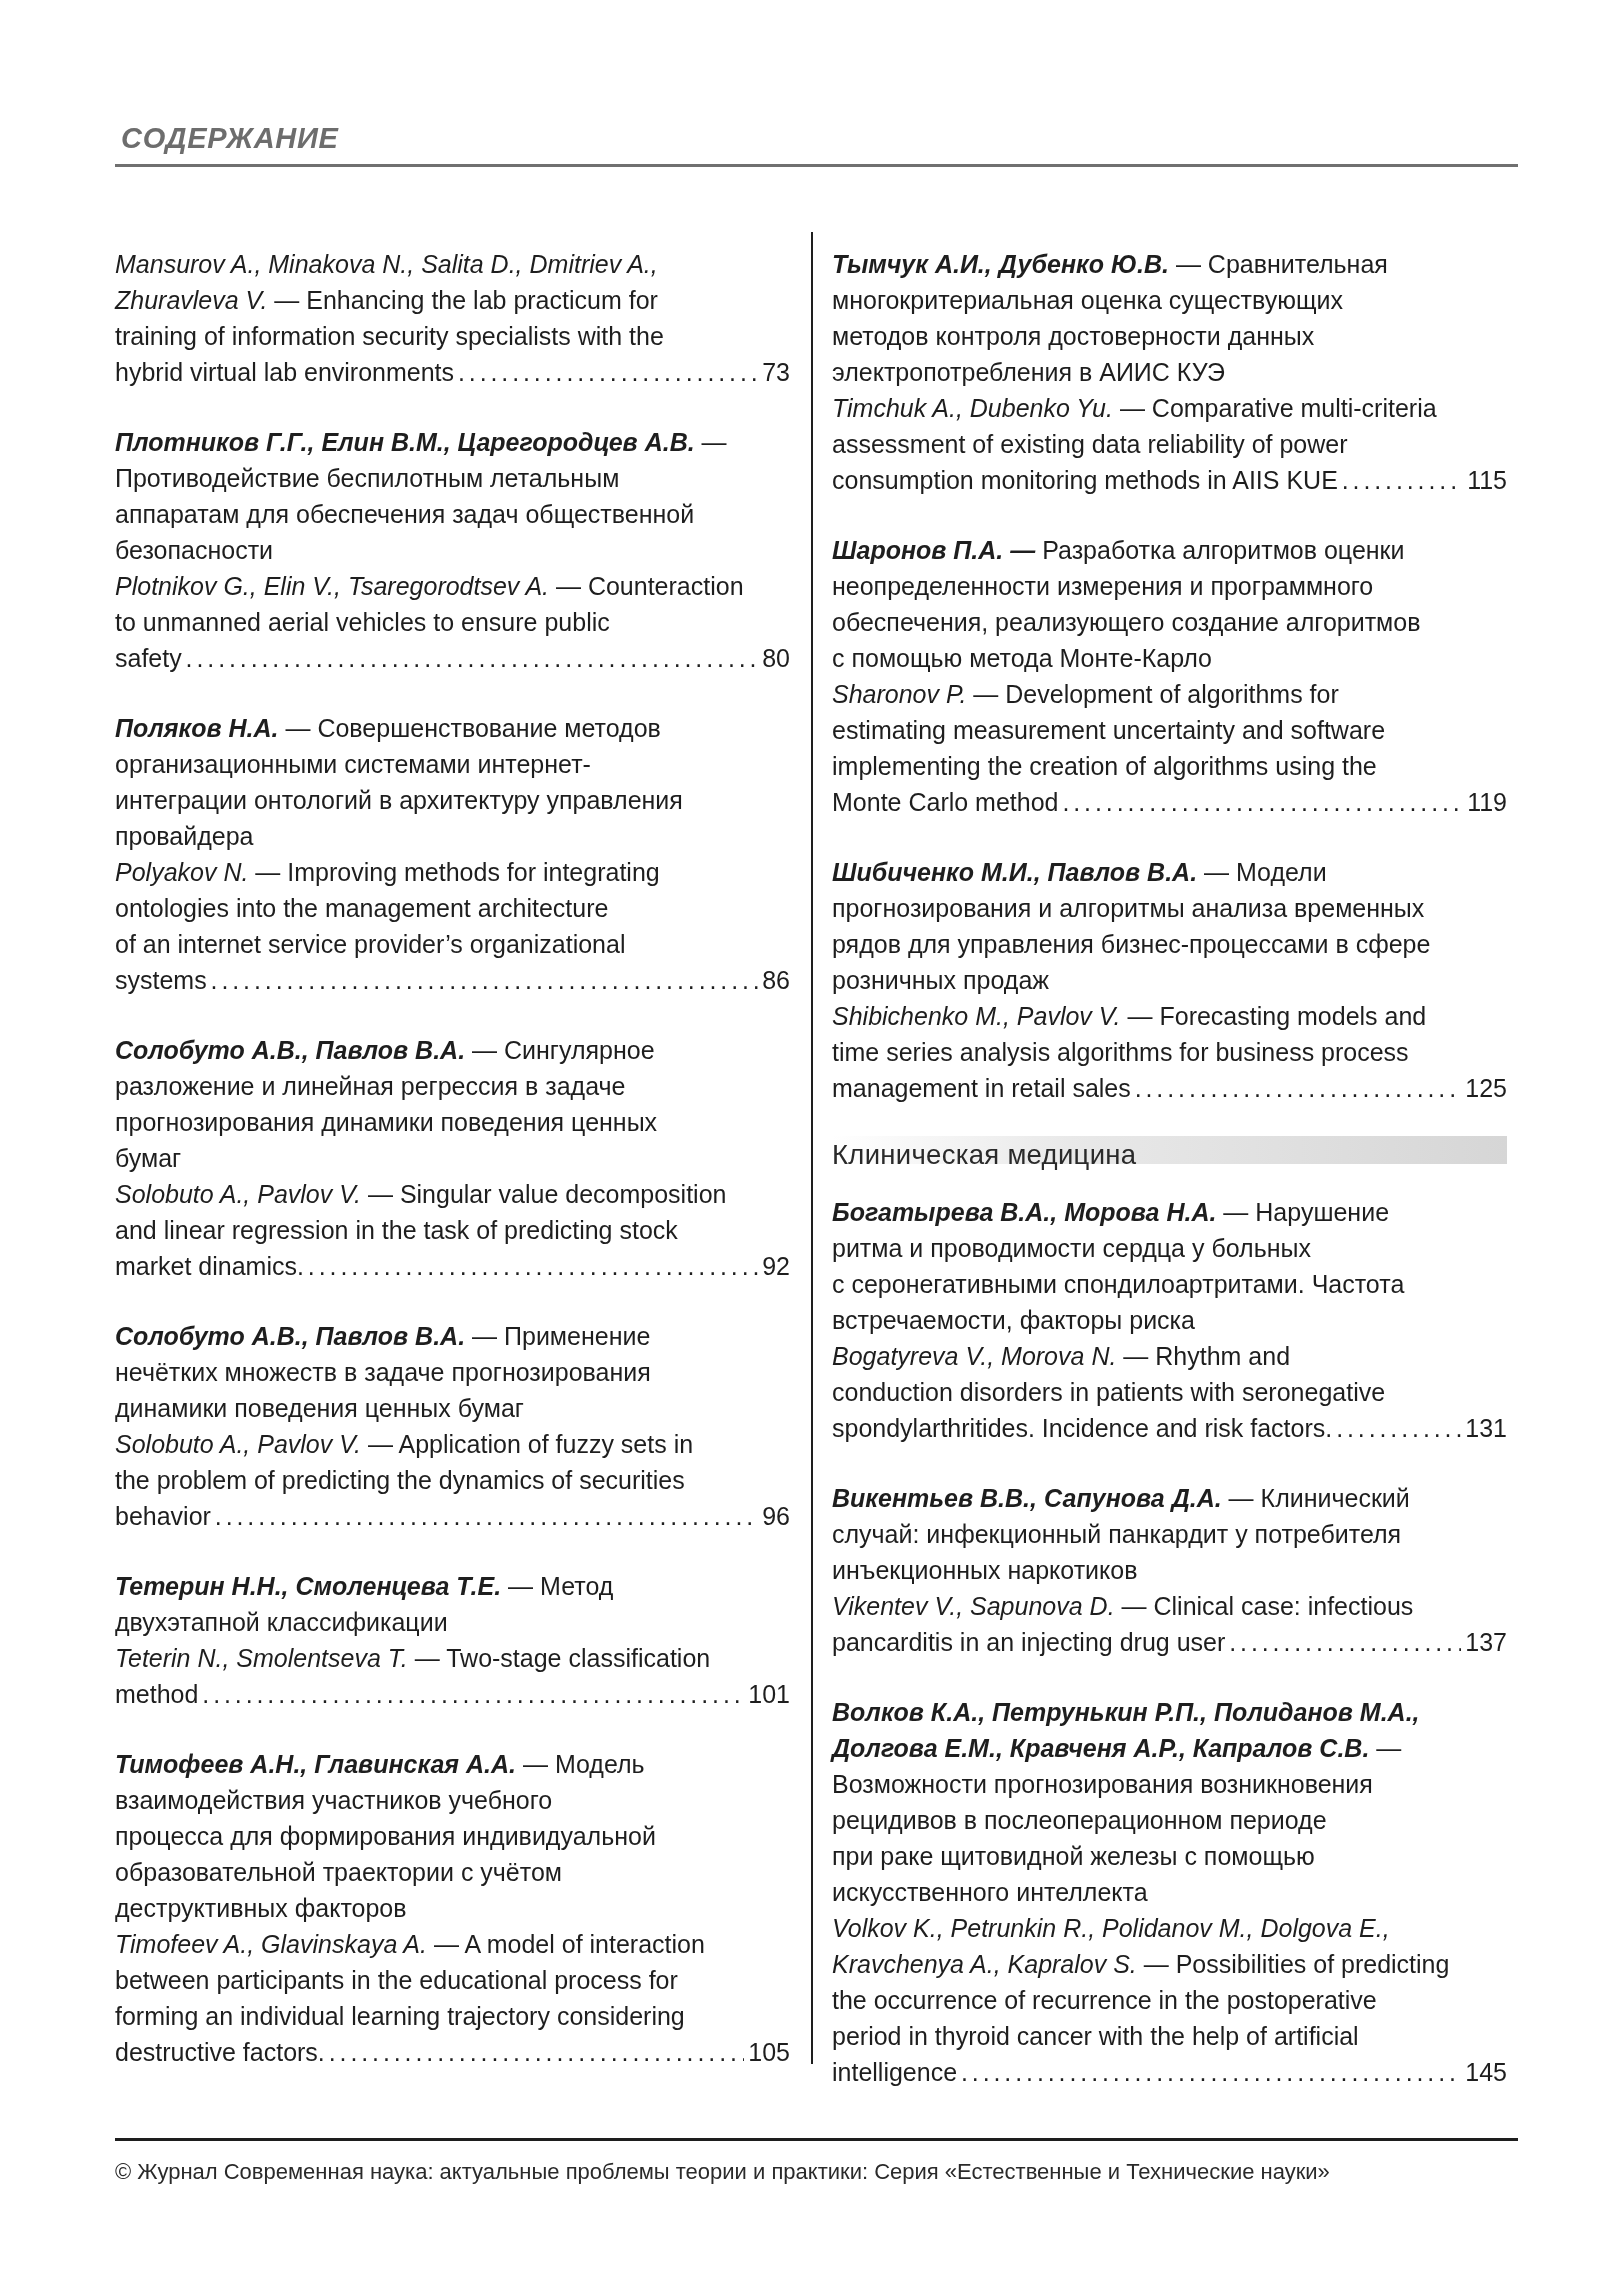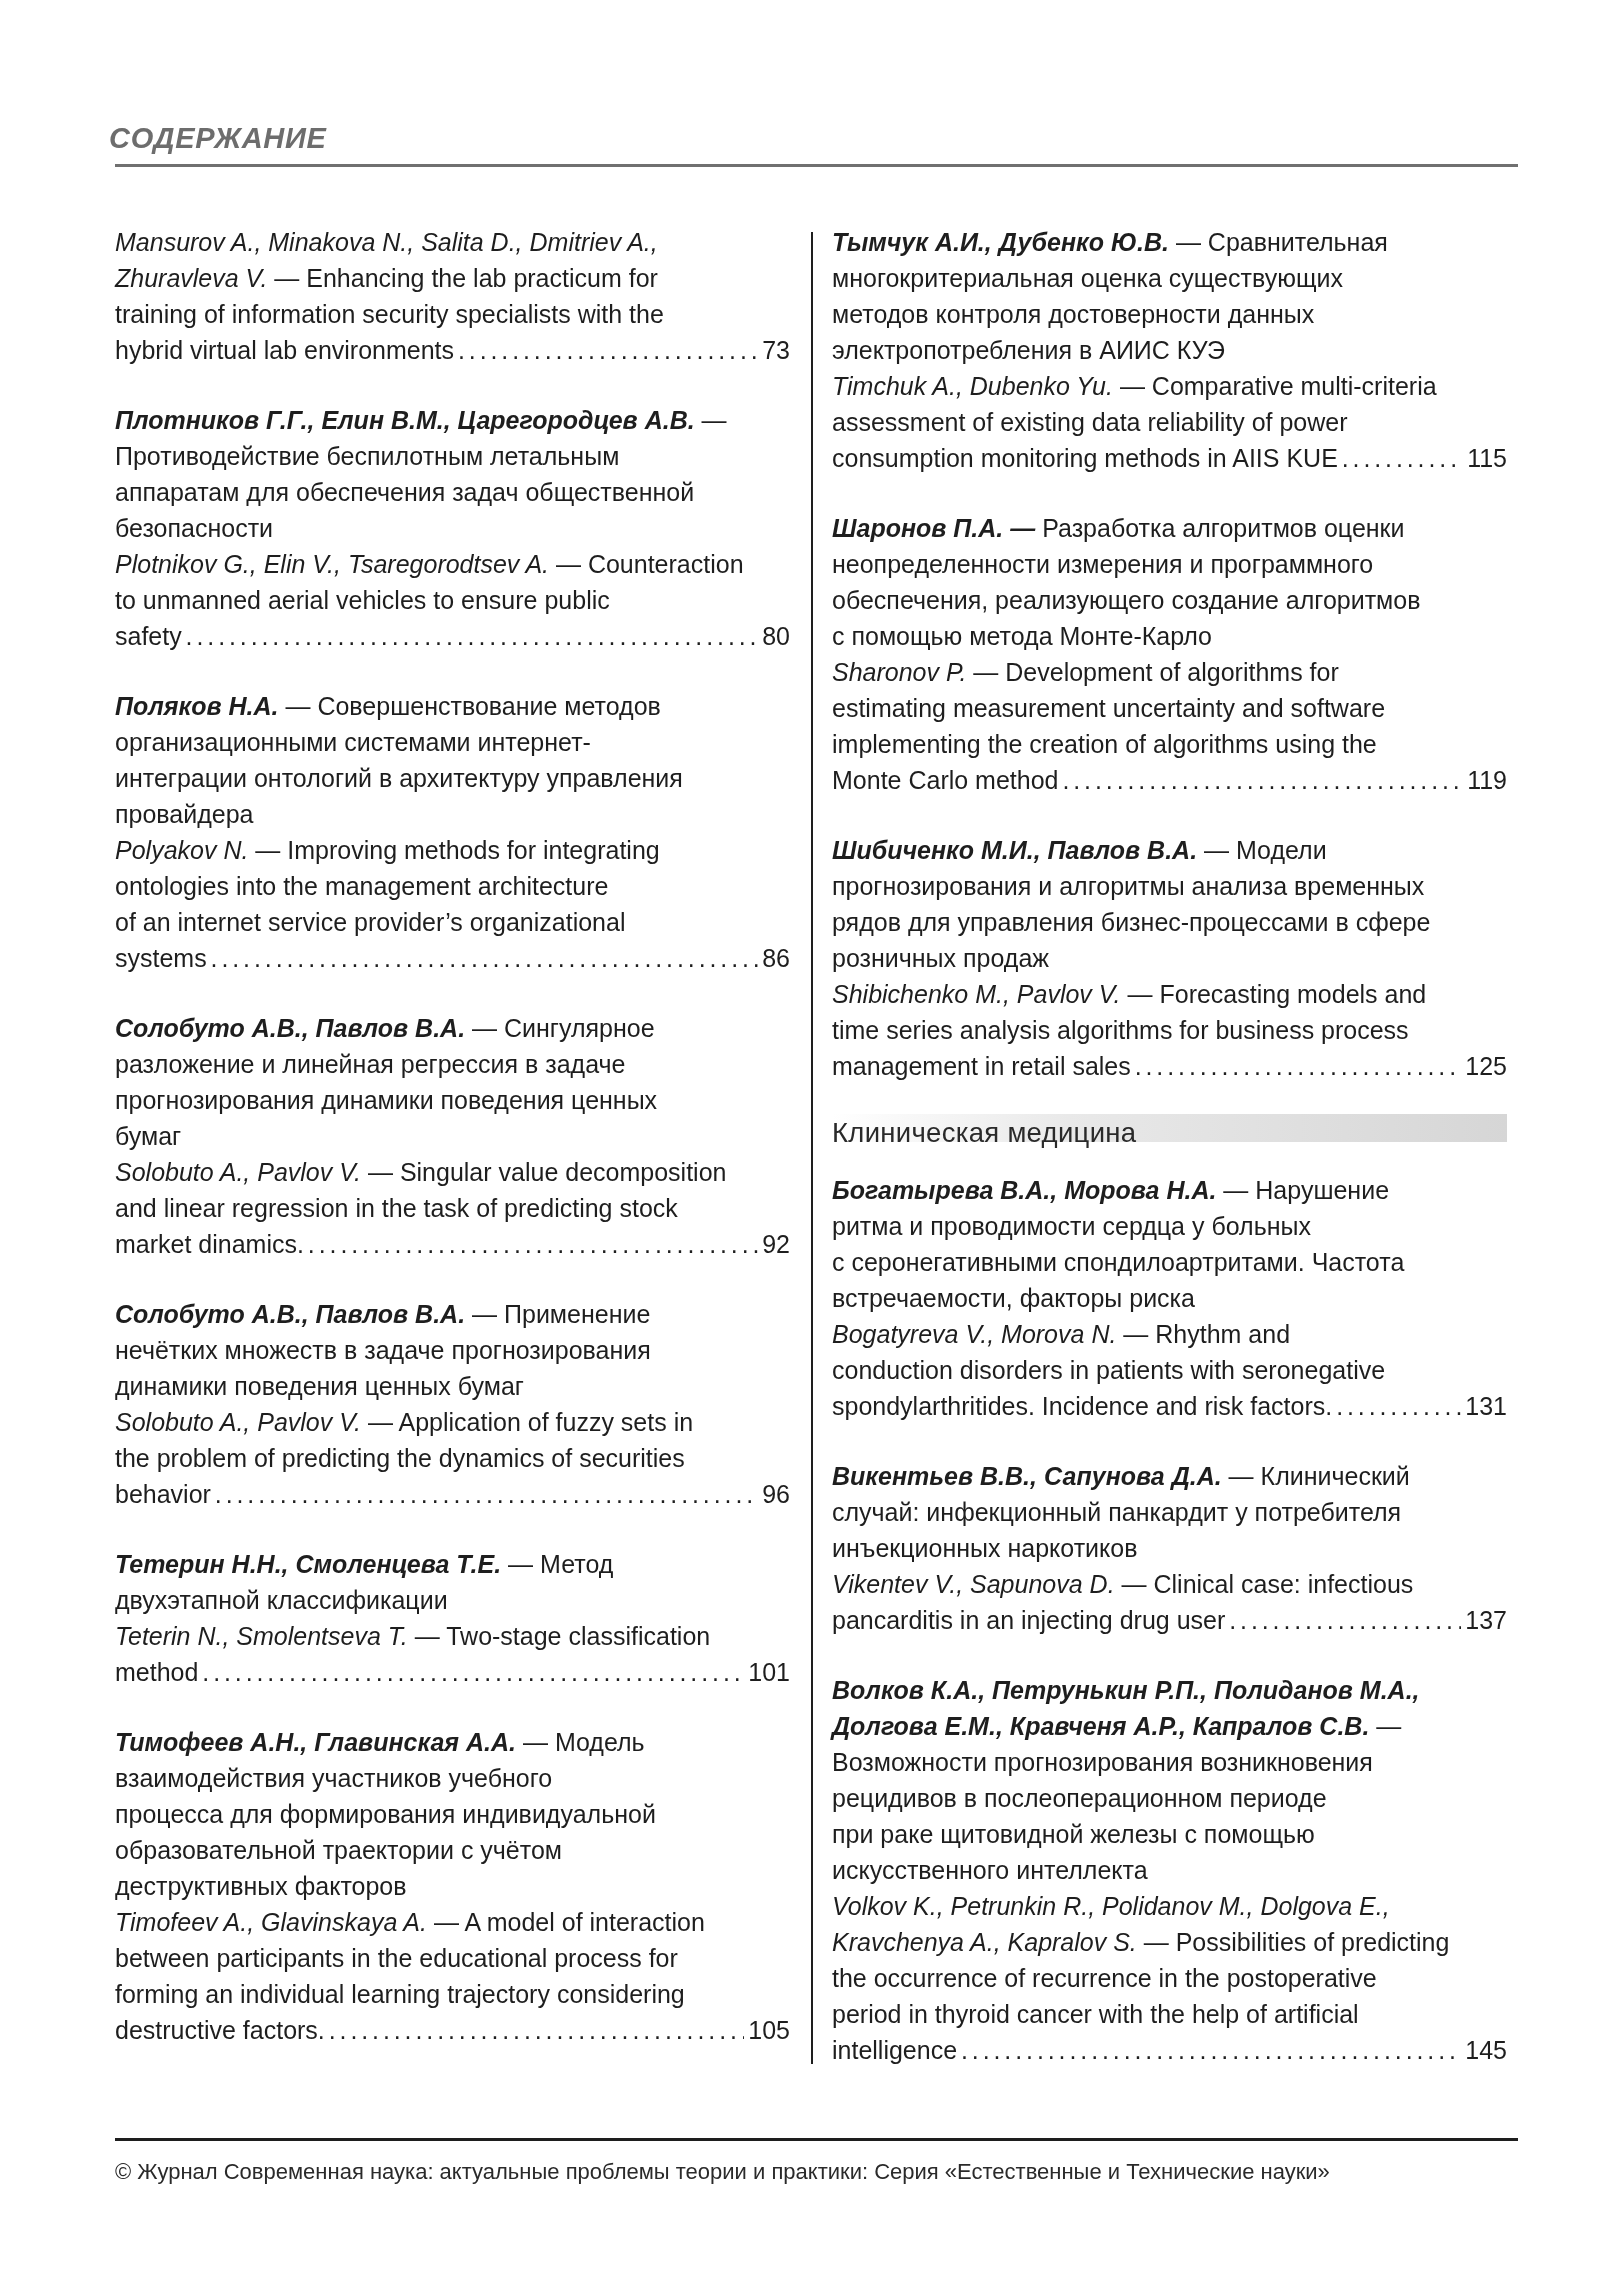--- a/index.html
+++ b/index.html
@@ -1,25 +1,25 @@
 <!DOCTYPE html>
 <html style="font-size:10.5px"><head>
 <meta charset="utf-8">
 <style>
   html, body { margin: 0; padding: 0; background: #ffffff; }
   body { width: 1623px; height: 2295px; position: relative; overflow: hidden;
          font-family: "Liberation Sans", "DejaVu Sans", sans-serif; color: #1e1e1e; }
-  .header-title { position: absolute; left: 109px; top: 122px; font-size: 29px; font-style: italic;
+  .header-title { position: absolute; left: 121px; top: 122px; font-size: 29px; font-style: italic;
                   font-weight: bold; color: #6d6d6d; letter-spacing: 0.7px; }
   .header-rule { position: absolute; left: 115px; top: 164px; width: 1403px; height: 3.3px; background: #707070; }
   .col { position: absolute; top: 224px; width: 675px; }
   .col-left { left: 115px; }
   .col-right { left: 832px; }
   .divider { position: absolute; left: 811px; top: 232px; width: 2px; height: 1832px; background: #1e1e1e; }
-  .entry { margin-bottom: 34px; font-size: 25px; line-height: 36px; }
+  .entry { margin-bottom: 34px; font-size: 25px; line-height: 36px; margin-top: 22px; }
   .ru-authors { font-weight: bold; font-style: italic; }
   .en-authors { font-style: italic; }
   .line { display: block; white-space: nowrap; }
   .leader-line { display: flex; align-items: flex-end; white-space: nowrap; }
   .leader-line .dots { flex: 1; overflow: hidden; margin: 0 3.9px; letter-spacing: 3.9px; }
   .leader-line .dots::before { content: "................................................................................................................................................................"; }
   .page-num { text-align: right; }
   .section-band { height: 28px; margin: -3.9px 0 30px 0; background: linear-gradient(to right, #ffffff 0%, #e9e9e9 35%, #d6d6d6 100%);
                   font-size: 27.5px; line-height: 38px; color: #2a2a2a; font-weight: normal; letter-spacing: 0.3px; }
   .footer-rule { position: absolute; left: 115px; top: 2138px; width: 1403px; height: 3.3px; background: #1e1e1e; }

